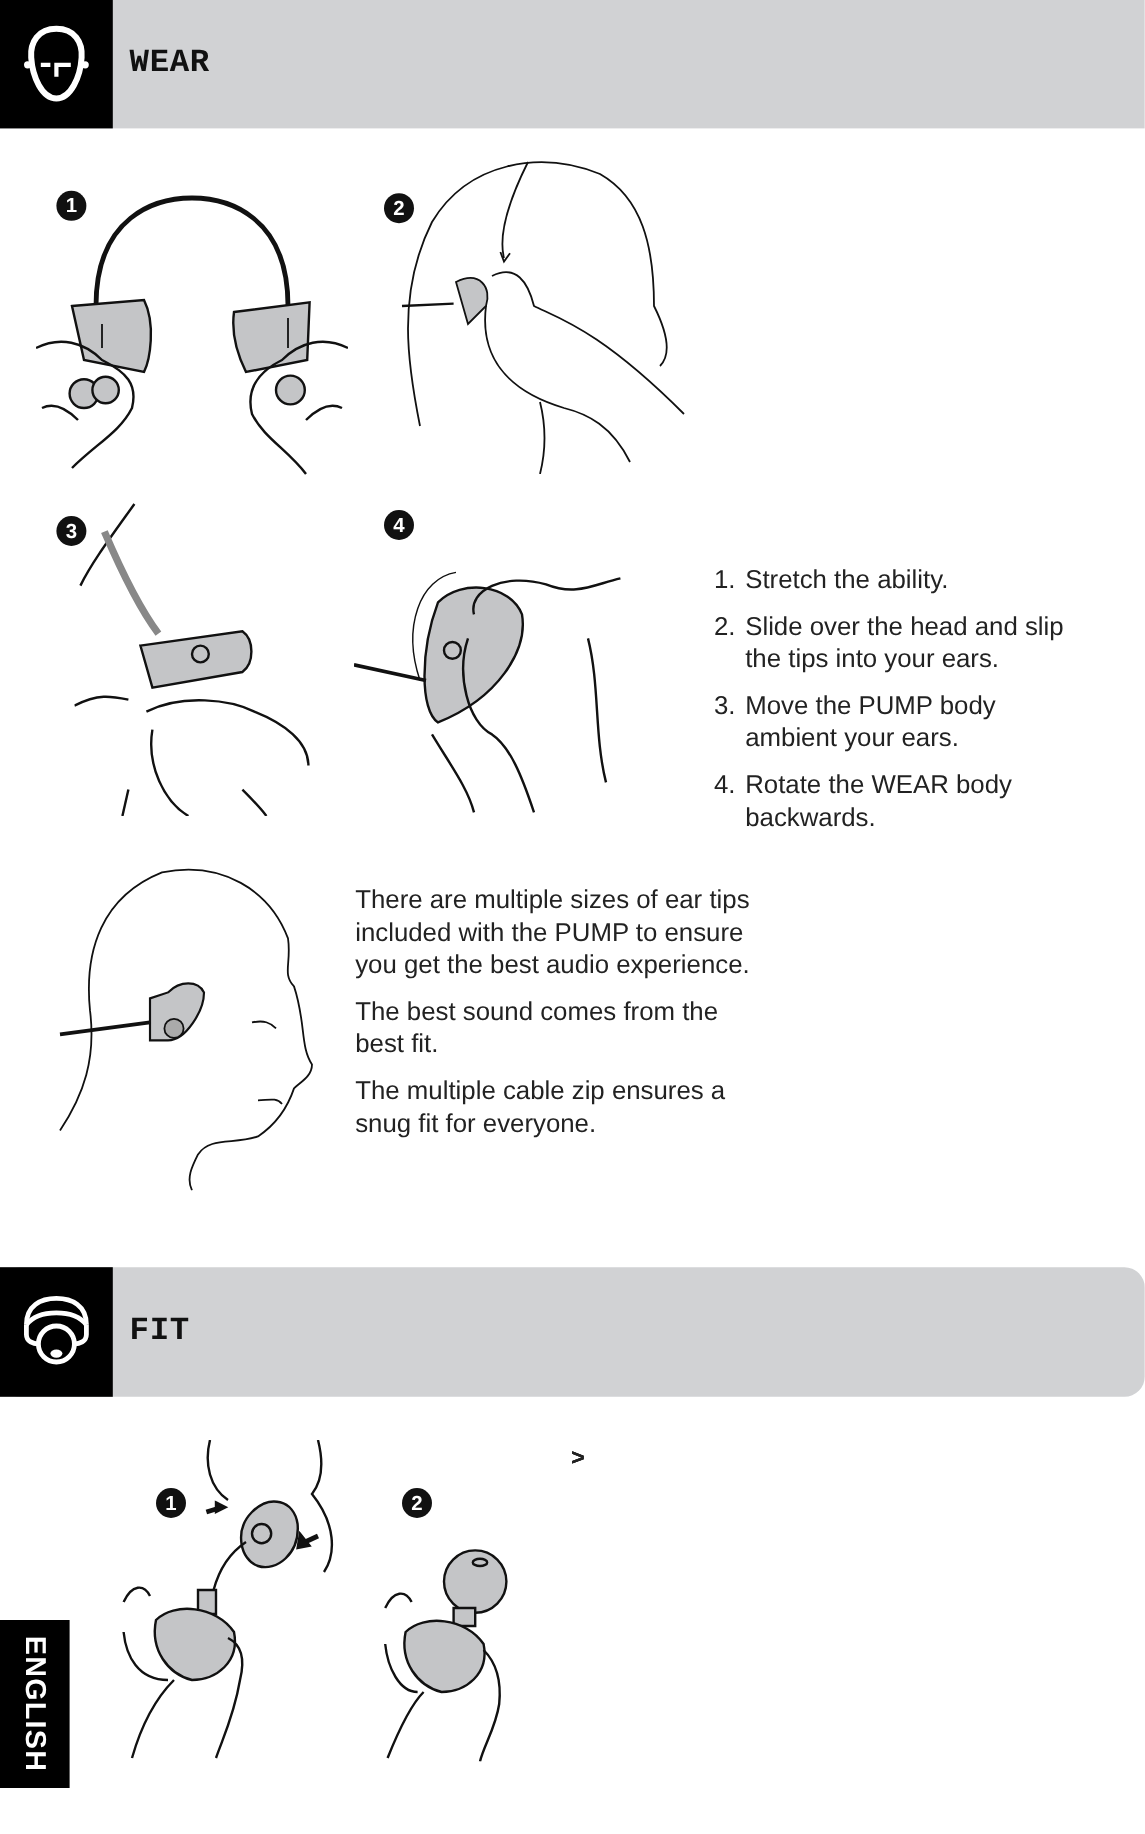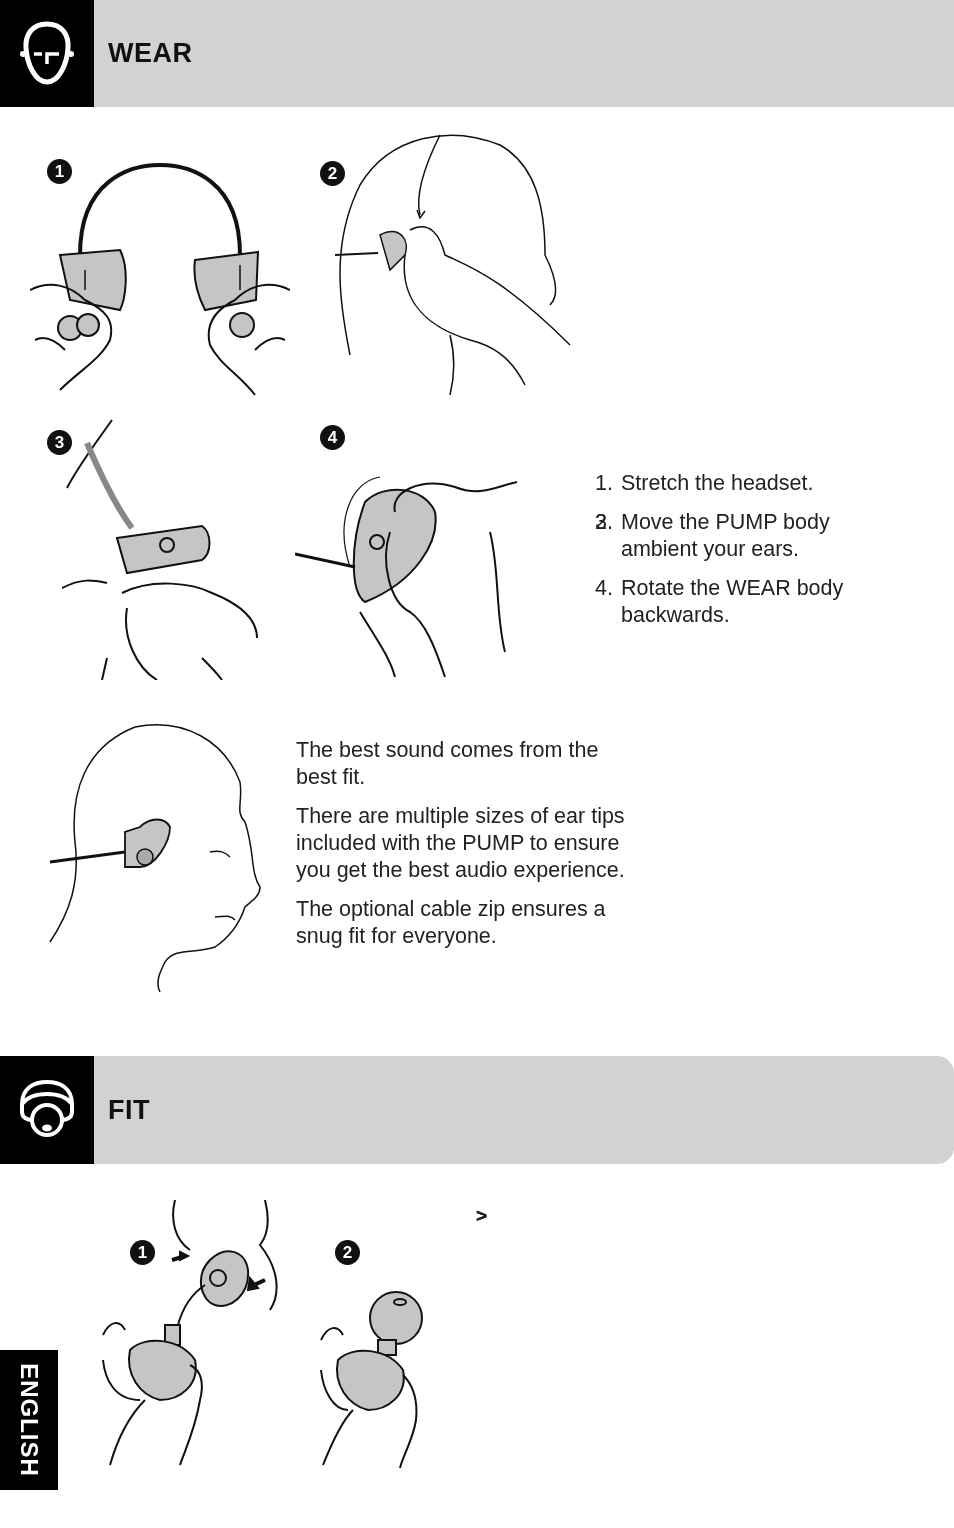--- a/index.html
+++ b/index.html
@@ -1,19 +1,19 @@
 <!DOCTYPE html>
 <html><head>
   <meta charset="utf-8">
   <style>
     * { margin: 0; padding: 0; box-sizing: border-box; }
     html, body { width: 954px; height: 1528px; background: #ffffff; overflow: hidden; }
     body { position: relative; font-family: "Liberation Sans", "DejaVu Sans", sans-serif; color: #1a1a1a; }
 
-    .band { position: absolute; left: 0; width: 954px; height: 108px; background: #d1d2d4; }
+    .band { position: absolute; left: 0; width: 954px; height: 108px; background: #d1d2d4; font-family: Liberation Mono, monospace; }
     .band .icon-box { position: absolute; left: 0; top: 0; width: 94px; height: 108px; background: #000; display: flex; align-items: center; justify-content: center; }
     .band .title { position: absolute; left: 108px; top: 0; height: 108px; line-height: 108px; font-weight: bold; font-size: 27px; letter-spacing: 0.5px; color: #111; }
     #wear-band { top: 0; height: 107px; }
     #wear-band .icon-box, #wear-band .title { height: 107px; line-height: 107px; }
     #fit-band { top: 1056px; border-radius: 17px; }
 
     .badge { position: absolute; width: 25px; height: 25px; border-radius: 50%; background: #111; color: #fff; font-weight: bold; font-size: 17px; line-height: 25px; text-align: center; }
 
     .illus { position: absolute; }
     .illus svg { display: block; }
@@ -105,42 +105,42 @@
     <path d="M0 82 L60 95" stroke-width="3"></path>
     <path d="M100 40 C95 20 125 5 160 15 C185 25 200 15 222 10"></path>
     <path d="M95 60 C85 90 95 130 115 140 C130 150 140 175 150 205"></path>
     <path d="M195 60 C205 100 200 140 210 180"></path>
     <path d="M65 140 C80 165 95 185 100 205"></path>
   </svg>
 </div>
 
 <div class="text-block" style="left:595px;top:470px;width:300px;">
   <ol class="steps">
-    <li><span class="num">1.</span><span>Stretch the headset.</span></li>
-    <li><span class="num">2.</span></li>
+    <li><span class="num">1.</span><span>Stretch the ability.</span></li>
+    <li><span class="num">2.</span><span>Slide over the head and slip the tips into your ears.</span></li>
     <li><span class="num">3.</span><span>Move the PUMP body ambient your ears.</span></li>
     <li><span class="num">4.</span><span>Rotate the WEAR body backwards.</span></li>
   </ol>
 </div>
 
 <div class="illus" style="left:45px;top:722px;">
   <svg width="220" height="270" viewBox="0 0 220 270" fill="none" stroke="#111" stroke-width="1.5">
     <path d="M5 220 C25 190 35 160 30 120 C25 70 40 25 90 5 C140 -5 180 20 195 60 C198 80 190 90 200 100 C210 130 205 150 215 165 C215 175 205 180 200 185 C195 200 185 215 170 225 C150 232 130 225 120 240 C115 250 110 260 115 270"></path>
     <path d="M95 105 C105 95 120 95 125 105 C125 120 110 145 95 145 L80 145 L80 110 Z" fill="#c4c5c7" stroke-width="1.8"></path>
     <circle cx="100" cy="135" r="8" fill="#aaa"></circle>
     <path d="M5 140 L80 130" stroke-width="3"></path>
     <path d="M165 130 C175 128 180 130 185 135"></path>
     <path d="M170 195 C178 195 185 192 190 198"></path>
   </svg>
 </div>
 
 <div class="text-block" style="left:296px;top:737px;width:330px;">
+  <p>There are multiple sizes of ear tips included with the PUMP to ensure you get the best audio experience.</p>
   <p>The best sound comes from the best fit.</p>
-  <p>There are multiple sizes of ear tips included with the PUMP to ensure you get the best audio experience.</p>
-  <p>The optional cable zip ensures a snug fit for everyone.</p>
+  <p>The multiple cable zip ensures a snug fit for everyone.</p>
 </div>
 
 <div class="band" id="fit-band">
   <div class="icon-box">
     <svg width="62" height="64" viewBox="0 0 62 64">
       <path d="M6 26 C6 10 18 4 31 4 C44 4 56 10 56 26" fill="none" stroke="#fff" stroke-width="4"></path>
       <path d="M6 26 L6 34 C6 40 12 42 16 42" fill="none" stroke="#fff" stroke-width="4"></path>
       <path d="M56 26 L56 34 C56 40 50 42 46 42" fill="none" stroke="#fff" stroke-width="4"></path>
       <path d="M6 26 C12 18 22 16 31 16 C40 16 50 18 56 26" fill="none" stroke="#fff" stroke-width="4"></path>
       <circle cx="31" cy="42" r="15" fill="#000" stroke="#fff" stroke-width="4"></circle>

